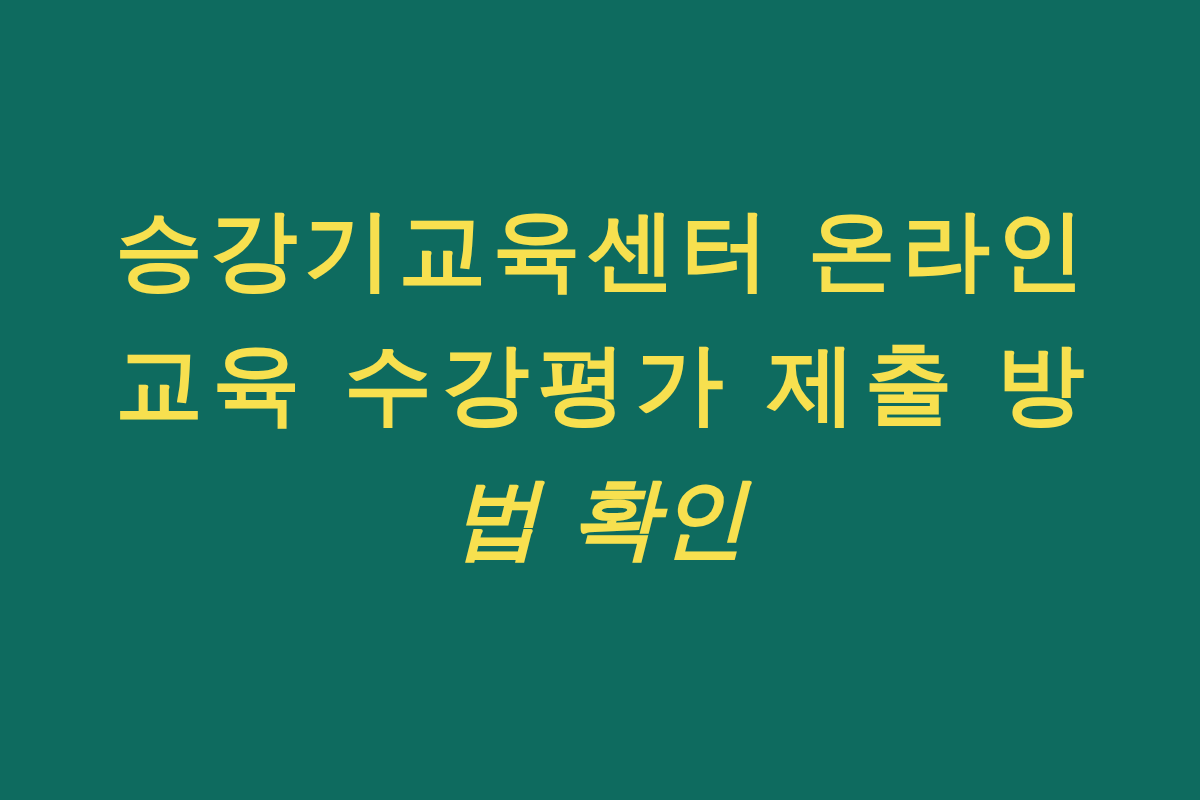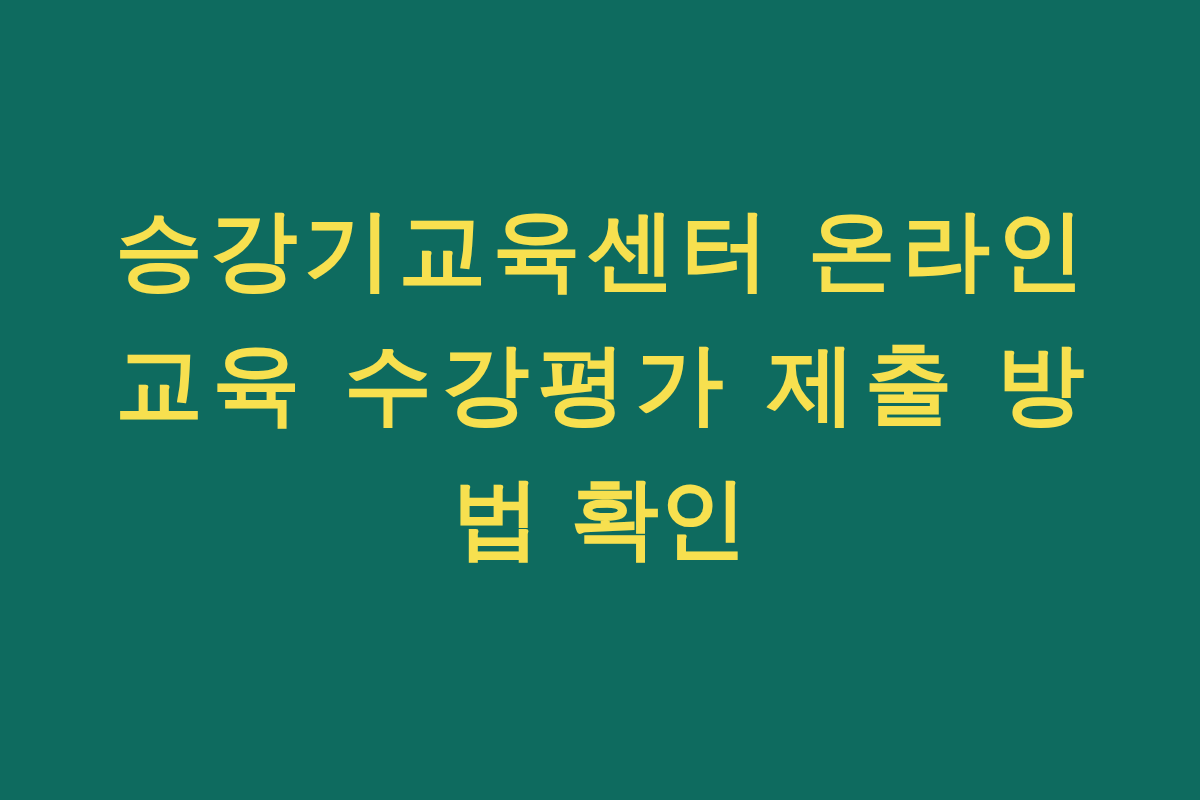--- a/index.html
+++ b/index.html
@@ -55,20 +55,21 @@
   }
   .title-line.justified .ch {
     display: inline-block;
   }
   .title-line.justified .ch.space {
     width: 26px;
   }
 
   .title-line.centered {
     text-align: center;
+    font-style: italic;
   }
   .title-line.centered .ch {
     display: inline-block;
   }
   .title-line.centered .ch.space {
     display: inline-block;
     width: 30px;
   }
 </style>
 </head>

